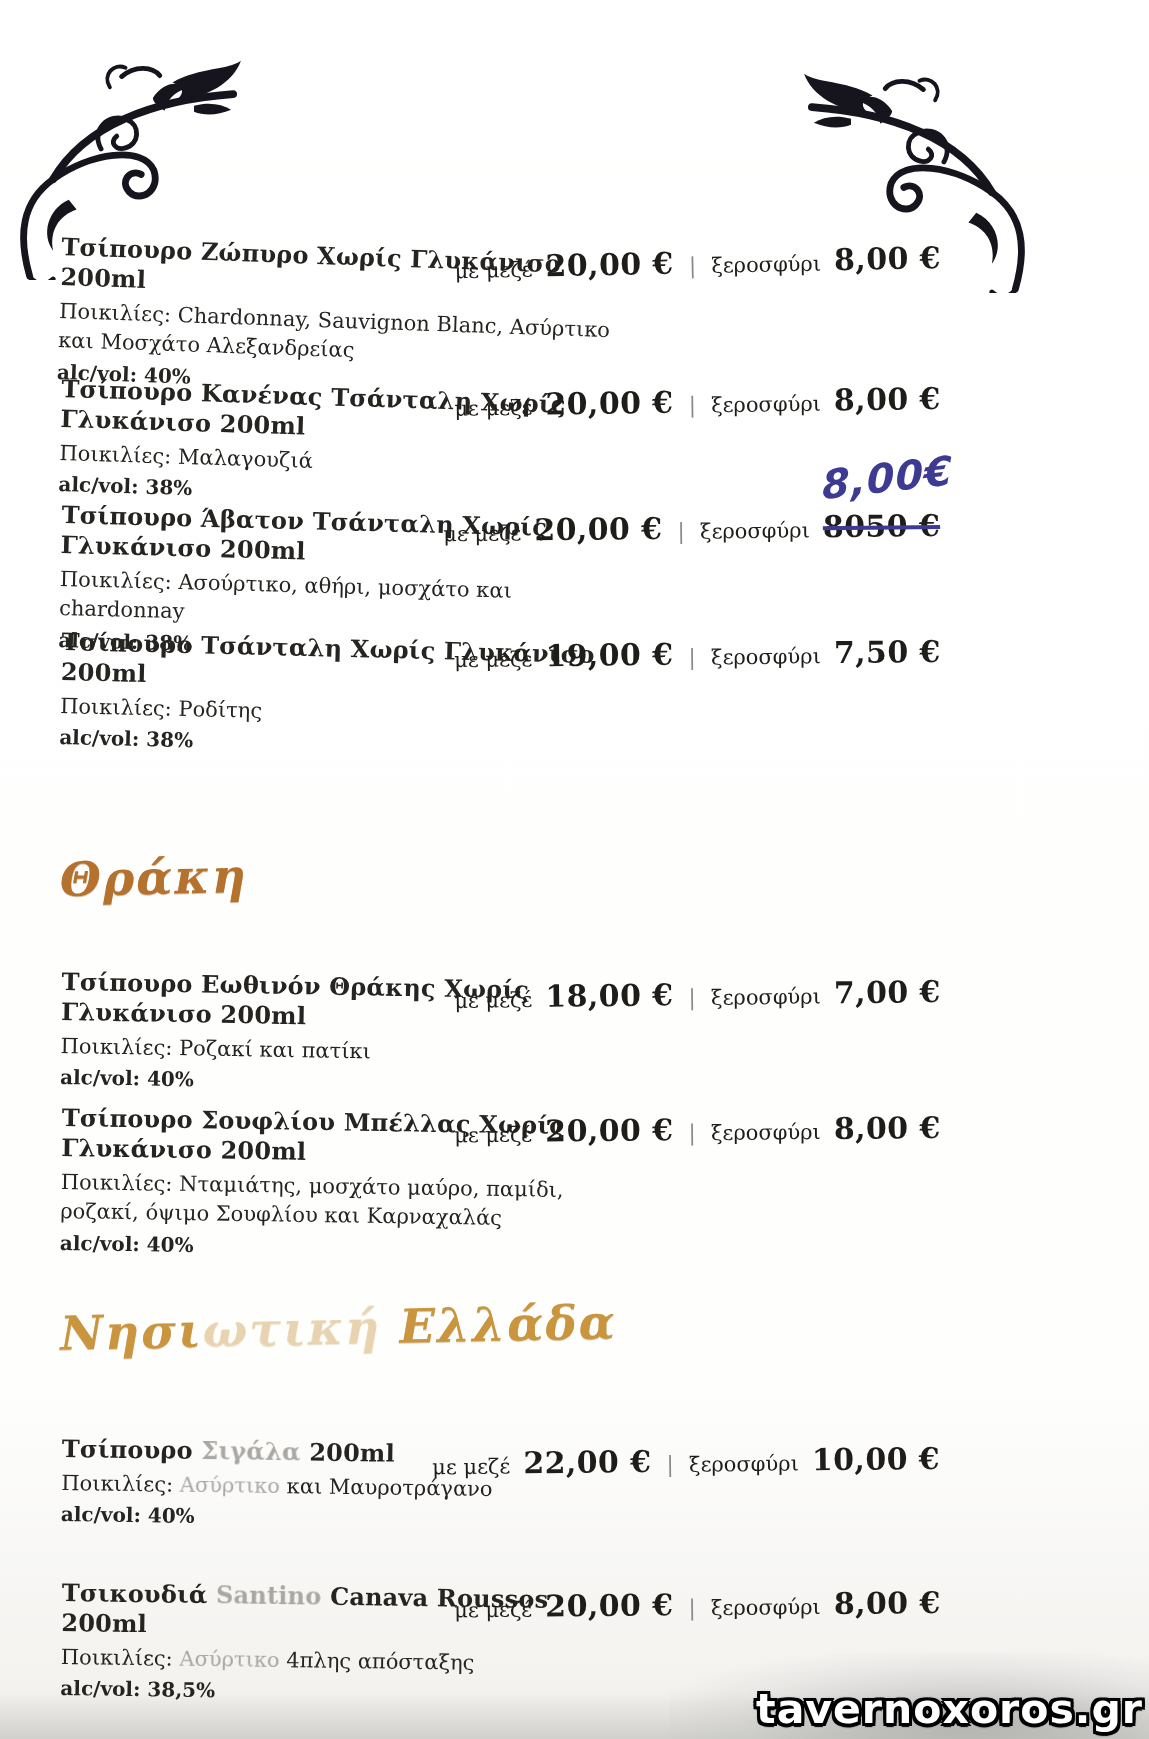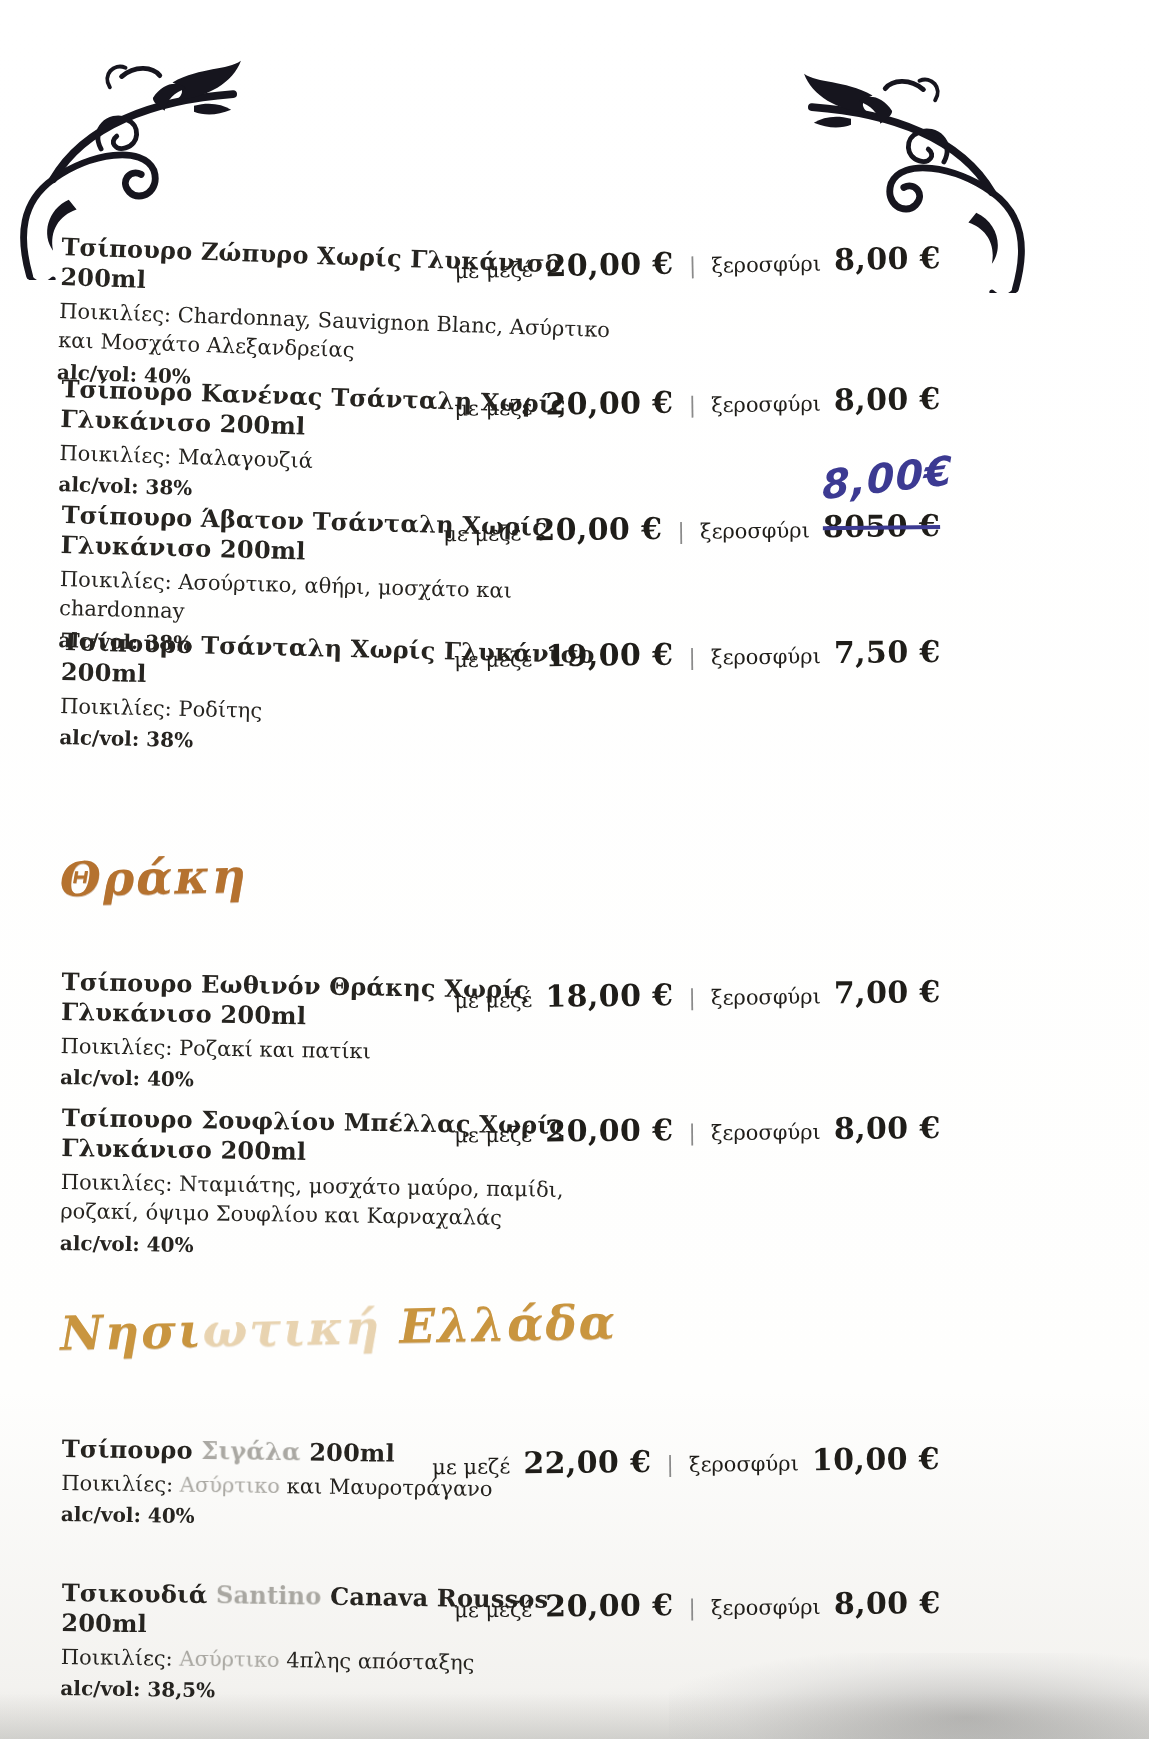--- a/index.html
+++ b/index.html
@@ -202,14 +202,15 @@
   <div class="price" style="top:1585px;transform:rotate(-0.5deg)">
     <span class="lbl">με μεζέ</span>
     <span class="val">20,00 €</span>
     <span class="sep">|</span>
     <span class="lbl">ξεροσφύρι</span>
     <span class="val">8,00 €</span>
   </div>
 
   <div class="bottom-band"></div>
   <div class="wm-halo"></div>
+  <div class="watermark">tavernoxoros.gr</div>
 
 </div>
 
 </body></html>

